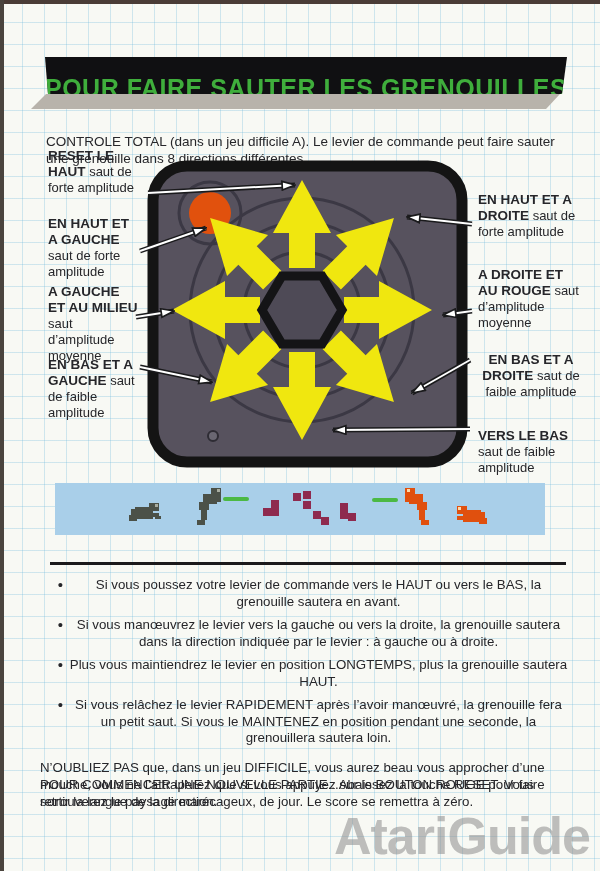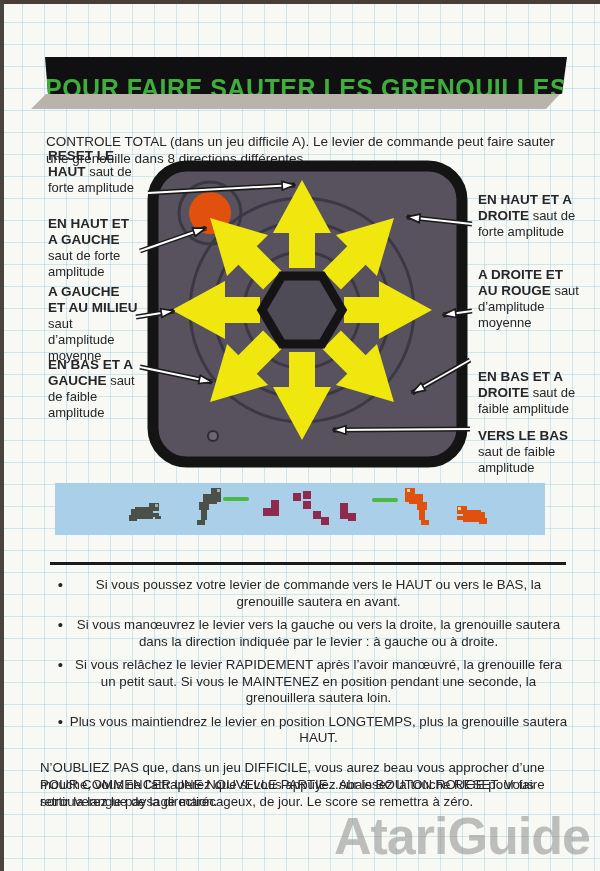--- a/index.html
+++ b/index.html
@@ -33,21 +33,21 @@
 
   .intro{position:absolute;left:46px;top:119px;width:522px;font-size:13.5px;line-height:17px;}
 
   .diagram{position:absolute;left:0;top:145px;width:600px;height:345px;}
   .diagram svg{position:absolute;left:0;top:0;}
   .dlabel{position:absolute;font-size:13px;line-height:16px;}
   .dlabel b{font-size:13.5px;}
   .dl{left:48px;width:90px;}
   .dr{left:478px;width:106px;}
   .p-l1{top:3px;} .p-l2{top:71px;} .p-l3{top:139px;} .p-l4{top:212px;}
-  .p-r1{top:47px;} .p-r2{top:122px;} .p-r3{top:224px;} .p-r4{top:283px;}
+  .p-r1{top:47px;} .p-r2{top:122px;} .p-r3{top:207px;text-align:center;} .p-r4{top:283px;}
 
   .game-strip{position:absolute;left:55px;top:483px;width:490px;height:52px;background:var(--band_blue,#a9cfe9);}
 
   .divider{position:absolute;left:50px;top:562px;width:516px;height:3px;background:#1a1a1c;}
 
   .bullets{position:absolute;left:52px;top:577px;width:516px;}
   .bullet{display:flex;margin-bottom:7px;font-size:13.3px;line-height:16.5px;text-align:center;}
   .bullet .dot{width:17px;flex:0 0 17px;}
   .bullet .dot::before{content:"\2022";font-size:15px;}
 
@@ -218,24 +218,24 @@
   <div class="bullet">
       <span class="dot"></span>
       <div>Si vous poussez votre levier de commande vers le HAUT ou vers le BAS, la grenouille sautera en avant.</div>
     </div>
   <div class="bullet">
       <span class="dot"></span>
       <div>Si vous manœuvrez le levier vers la gauche ou vers la droite, la grenouille sautera dans la direction indiquée par le levier : à gauche ou à droite.</div>
     </div>
   <div class="bullet">
       <span class="dot"></span>
+      <div>Plus vous maintiendrez le levier en position LONGTEMPS, plus la grenouille sautera HAUT.</div>
+    </div>
+  <div class="bullet">
+      <span class="dot"></span>
       <div>Si vous relâchez le levier RAPIDEMENT après l’avoir manœuvré, la grenouille fera un petit saut. Si vous le MAINTENEZ en position pendant une seconde, la grenouillera sautera loin.</div>
-    </div>
-  <div class="bullet">
-      <span class="dot"></span>
-      <div>Plus vous maintiendrez le levier en position LONGTEMPS, plus la grenouille sautera HAUT.</div>
     </div>
 </div>
 
 <p class="para para-note">N’OUBLIEZ PAS que, dans un jeu DIFFICILE, vous aurez beau vous approcher d’une mouche, vous ne l’attraperez que si vous appuyez sur le BOUTON ROUGE pour faire sortir la langue de la direction.</p>
 <p class="para para-reset">POUR COMMENCER UNE NOUVELLE PARTIE...Abaissez la touche RESET. Vous retrouverez le paysage marécageux, de jour. Le score se remettra à zéro.</p>
 
 <div class="watermark">AtariGuide</div>
 
 </body></html>

